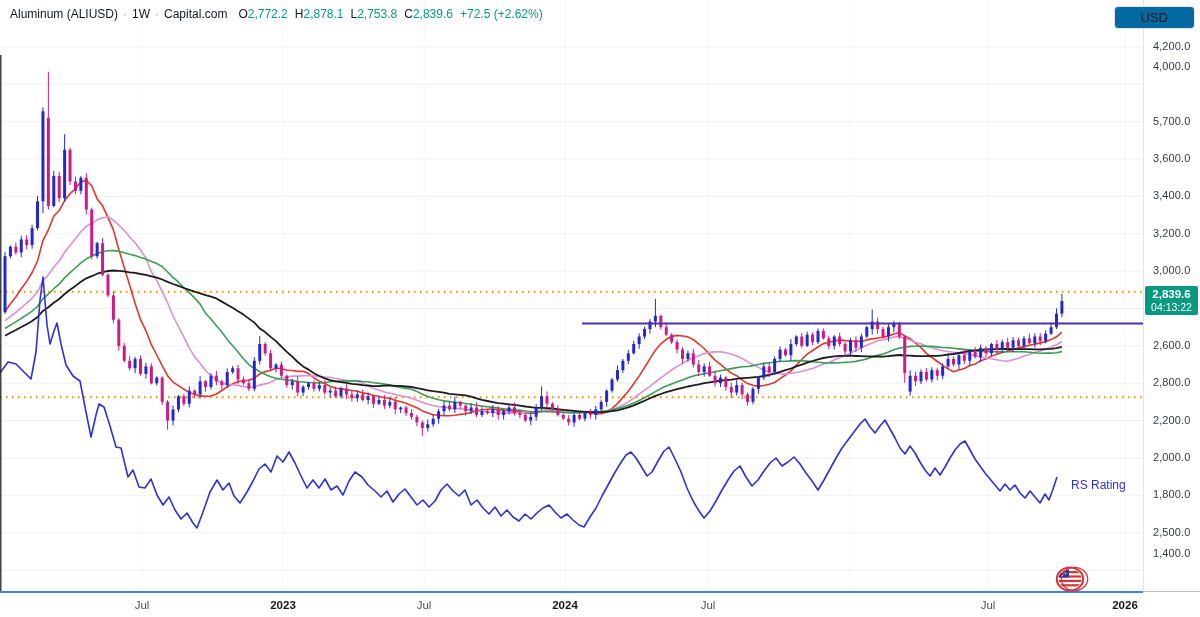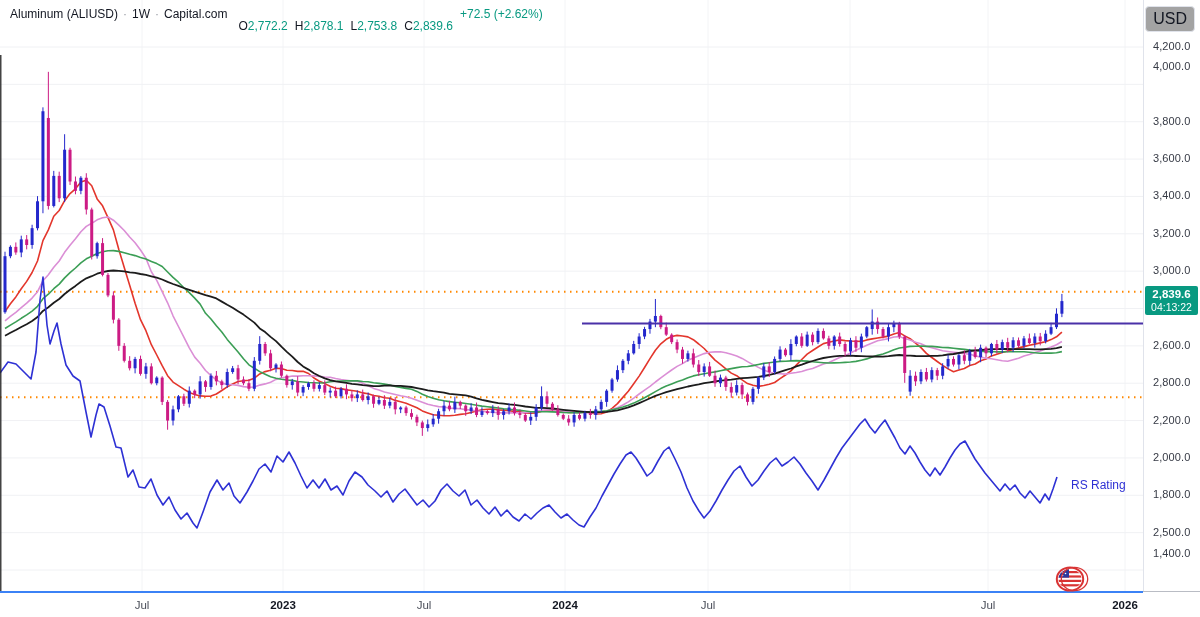--- a/index.html
+++ b/index.html
@@ -4,30 +4,30 @@
 <style>
   html,body{margin:0;padding:0;background:#fff;}
   #app{position:relative;width:1200px;height:617px;background:#ffffff;overflow:hidden;
        font-family:"Liberation Sans", sans-serif;color:#131722;}
   #chart-svg{position:absolute;left:0;top:0;}
   
   #legend{position:absolute;left:10px;top:7px;font-size:12px;display:flex;align-items:flex-start;
           gap:5px;white-space:nowrap;z-index:5;}
   #legend .t{font-weight:500;color:#131722;}
   #legend .sep{color:#9598a1;}
-  #legend .ohlc{display:flex;gap:7px;margin-left:6px;margin-top:12px;}
+  #legend .ohlc{display:flex;gap:7px;margin-left:6px;}
   #legend .pair .k{color:#131722;}
   #legend .pair .v{color:#089981;font-weight:500;}
   #legend .chg{color:#089981;font-weight:500;margin-left:2px;}
   
   #price-axis{position:absolute;left:1143px;top:0;width:57px;height:591px;
               border-left:1px solid #e0e3eb;background:#fff;z-index:4;}
   .plabel{position:absolute;left:9px;font-size:11px;color:#363a45;letter-spacing:.1px;}
   #usd-box{position:absolute;right:5px;top:6px;border:1px solid #e0e3eb;border-radius:4px;
-           padding:3px 7px;font-size:16px;font-weight:500;color:#131722;background:#a3a3a3;z-index:6;}
+           padding:3px 26px;font-size:13px;font-weight:500;color:#131722;background:#0369a1;z-index:6;}
   #price-badge{position:absolute;left:1px;right:3px;border-radius:2px;color:#fff;
                text-align:center;padding:1px 0;z-index:5;}
   #price-badge .p{font-size:11.5px;font-weight:600;line-height:14px;}
   #price-badge .cd{font-size:10.5px;line-height:13px;}
   
   #time-axis{position:absolute;left:0;top:591px;width:1143px;height:26px;border-top:2px solid #3b82f6;
              background:#fff;z-index:4;}
   .tlabel{position:absolute;top:6px;transform:translateX(-50%);font-size:11.5px;color:#4a4e59;}
   .tlabel.year{color:#131722;font-weight:600;}
   #axis-corner{position:absolute;left:1143px;top:591px;width:57px;height:26px;background:#fff;
@@ -492,21 +492,21 @@
     <span class="chg">+72.5 (+2.62%)</span>
   </div>
 
   <div id="price-axis">
     <div id="price-badge" style="background: rgb(8, 153, 129); top: 286.103px;">
       <div class="p">2,839.6</div>
       <div class="cd">04:13:22</div>
     </div>
   <div class="plabel" style="top: 40px;">4,200.0</div>
       <div class="plabel" style="top: 60px;">4,000.0</div>
-      <div class="plabel" style="top: 114.714px;">3,800.0</div>
+      <div class="plabel" style="top: 114.714px;">5,700.0</div>
       <div class="plabel" style="top: 152.071px;">3,600.0</div>
       <div class="plabel" style="top: 189.429px;">3,400.0</div>
       <div class="plabel" style="top: 226.786px;">3,200.0</div>
       <div class="plabel" style="top: 264.143px;">3,000.0</div>
       <div class="plabel" style="top: 338.857px;">2,600.0</div>
       <div class="plabel" style="top: 376.214px;">2,800.0</div>
       <div class="plabel" style="top: 413.571px;">2,200.0</div>
       <div class="plabel" style="top: 450.929px;">2,000.0</div>
       <div class="plabel" style="top: 488.286px;">1,800.0</div>
       <div class="plabel" style="top: 525.643px;">2,500.0</div>

